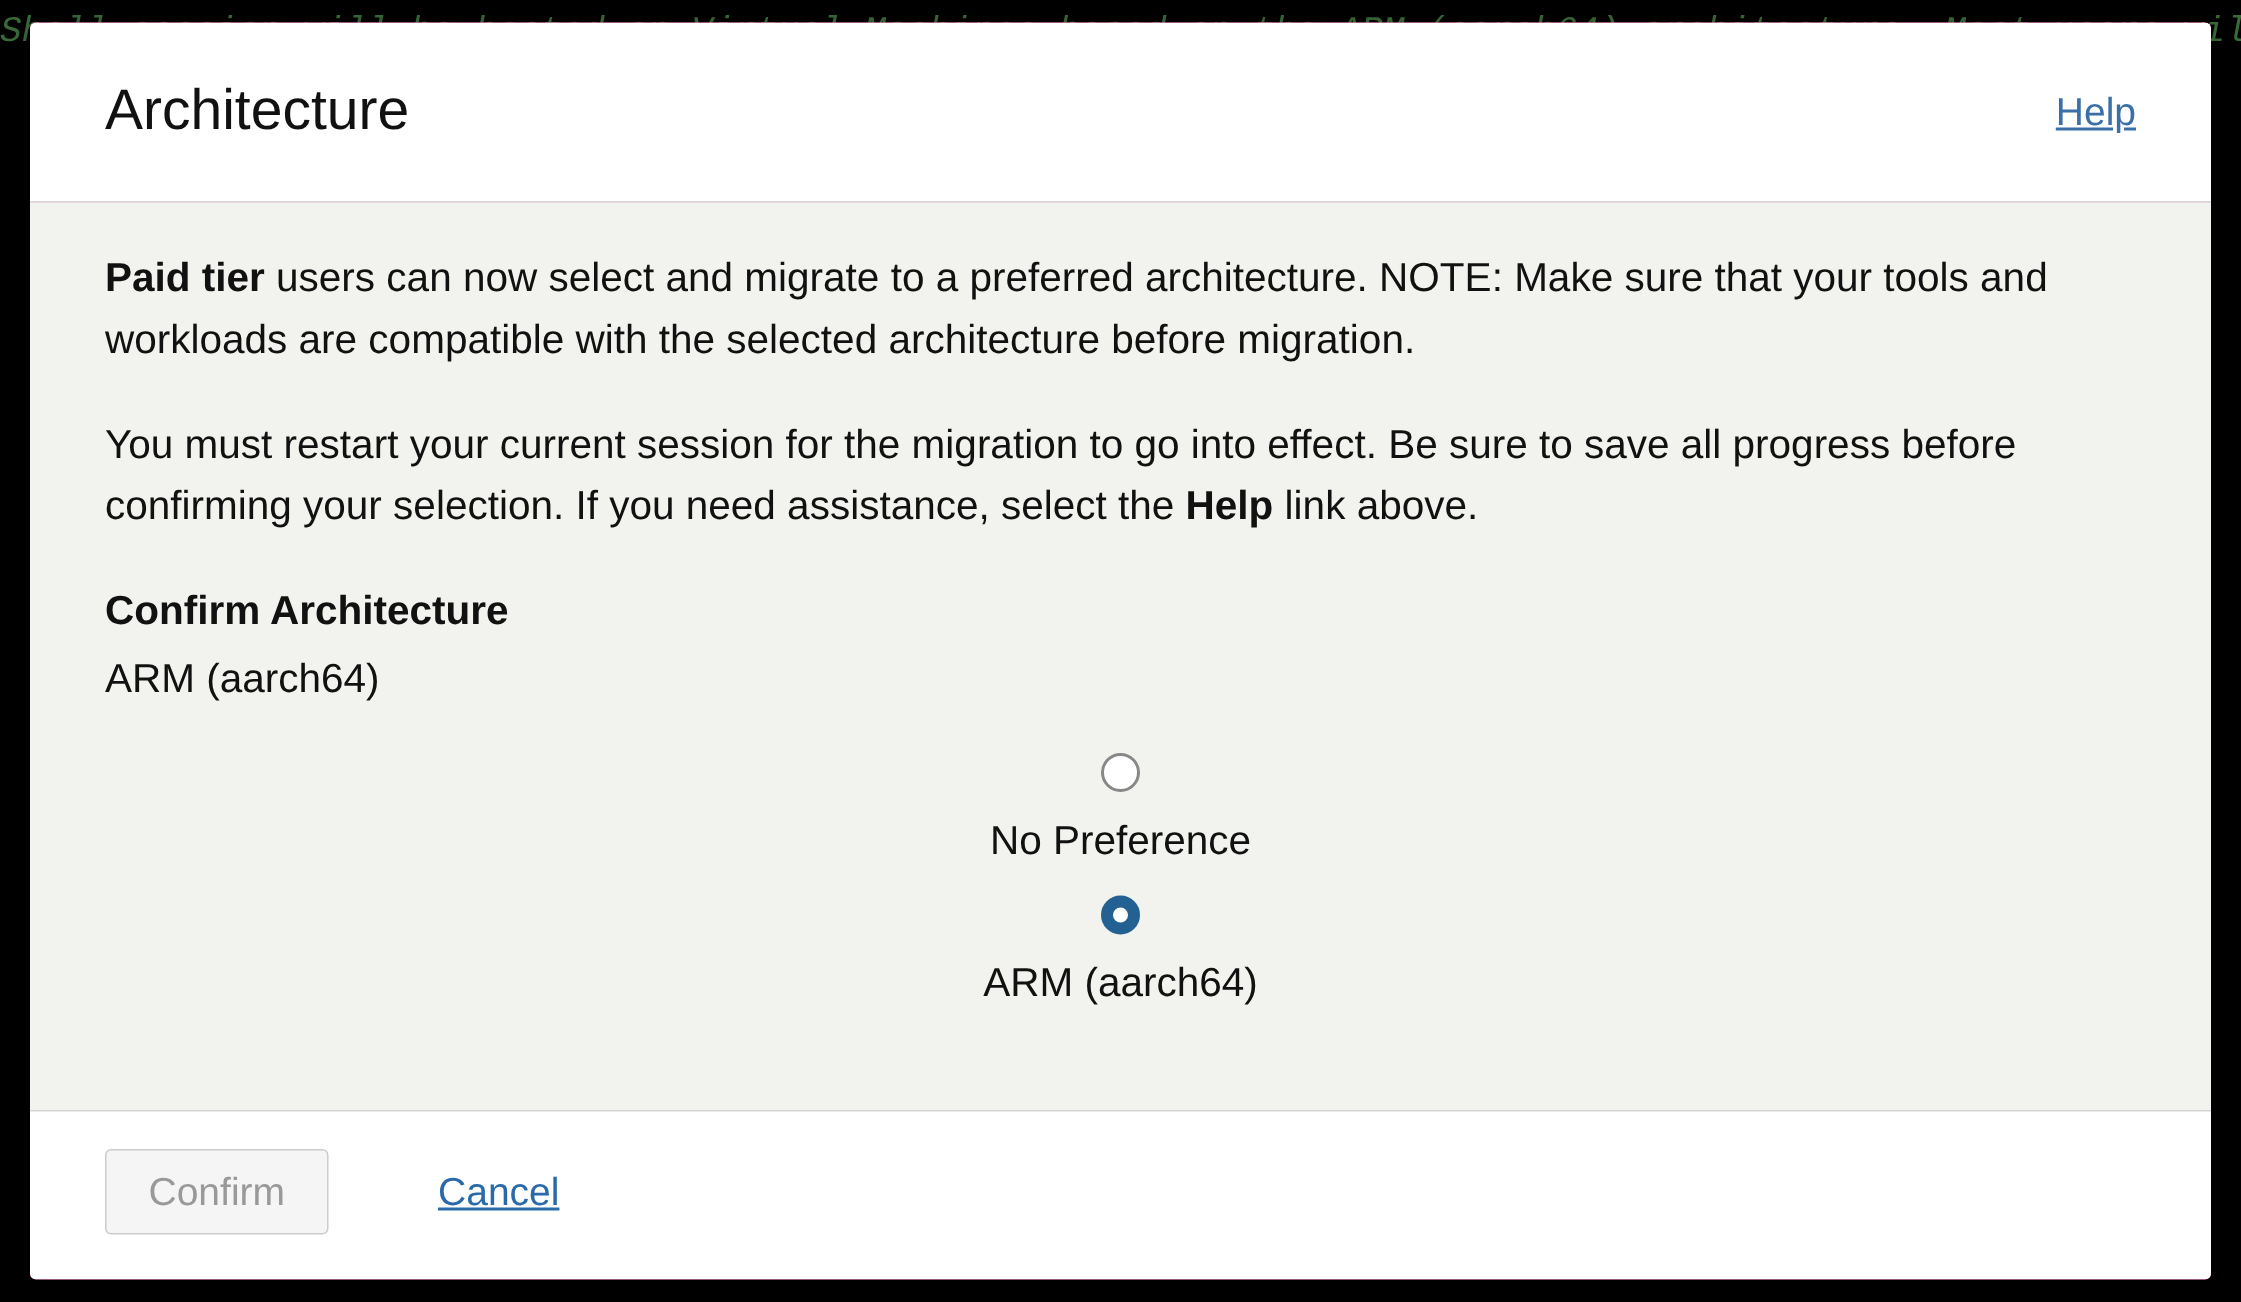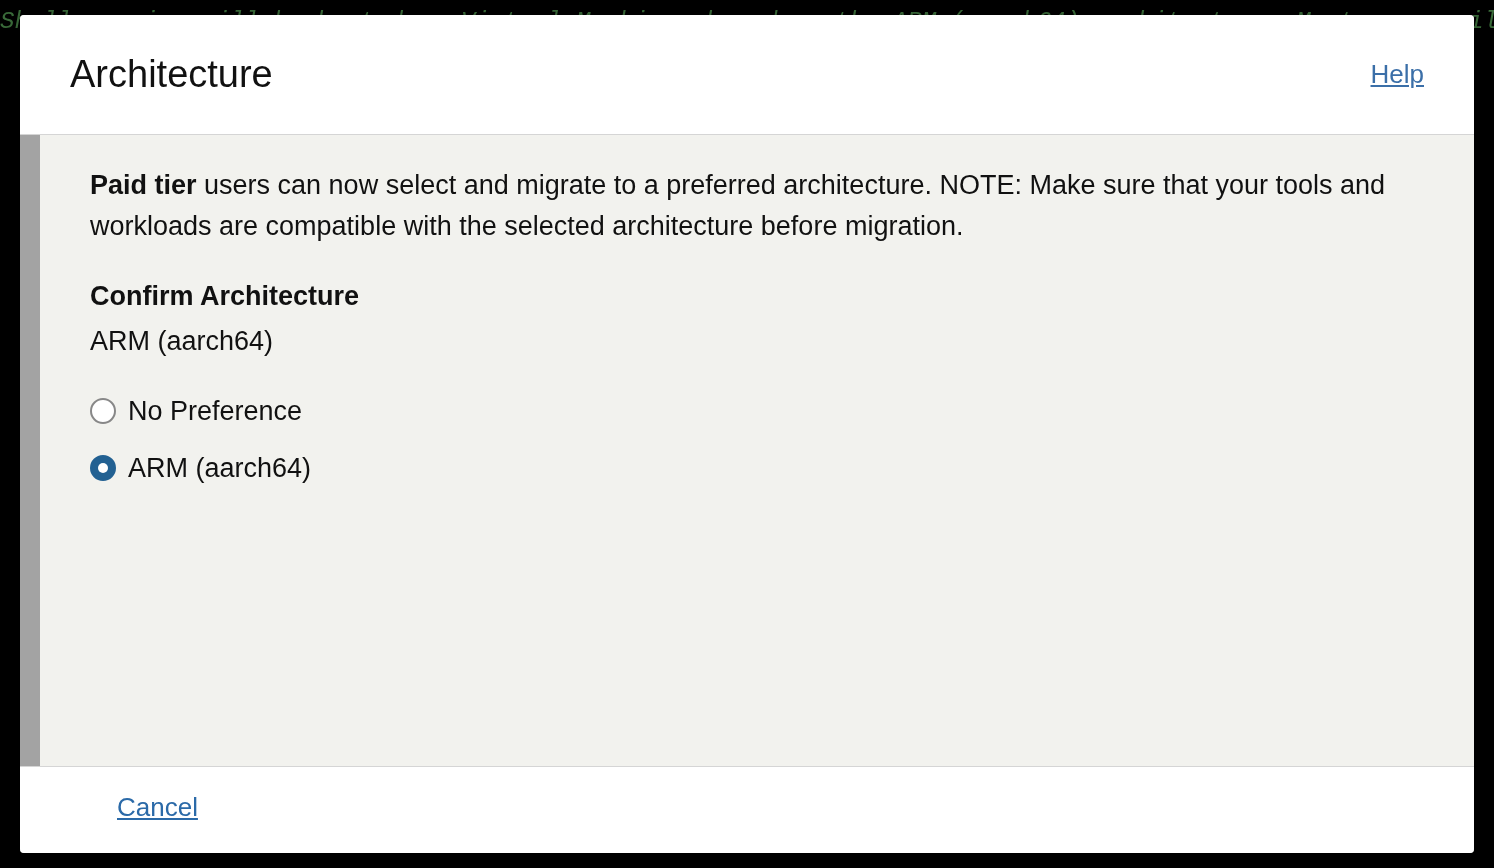--- a/index.html
+++ b/index.html
@@ -30,21 +30,21 @@
       line-height: 1.8;
       white-space: pre;
       overflow: hidden;
     }
     .modal {
       position: absolute;
       top: 15px;
       left: 20px;
       right: 20px;
       bottom: 15px;
-      background: #a3a3a3;
+      background: #ec4899;
       border-radius: 4px;
       box-shadow: 0 4px 20px rgba(0,0,0,0.3);
       display: flex;
       flex-direction: column;
       overflow: hidden;
     }
     .modal-header {
       display: flex;
       justify-content: space-between;
       align-items: center;
@@ -63,21 +63,20 @@
       text-decoration: underline;
       cursor: pointer;
     }
     .modal-body {
       flex: 1;
       padding: 30px 50px 40px 50px;
       background: #f2f2ee;
       font-size: 27px;
       line-height: 1.5;
       color: #111;
-      margin-left: 20px;
     }
     .body-paragraph {
       margin-bottom: 30px;
     }
     .bold {
       font-weight: 700;
     }
     .section-label {
       font-weight: 700;
       margin-top: 20px;
@@ -88,20 +87,21 @@
     }
     .radio-group {
       margin-top: 8px;
     }
     .radio-option {
       display: flex;
       align-items: center;
       gap: 12px;
       margin-bottom: 16px;
       cursor: pointer;
+      flex-direction: column;
     }
     .radio-circle {
       width: 26px;
       height: 26px;
       border: 2px solid #888;
       border-radius: 50%;
       background: #fff;
       display: flex;
       align-items: center;
       justify-content: center;
@@ -158,34 +158,38 @@
 <div class="modal">
   <div class="modal-header">
     <h1 class="modal-title">Architecture</h1>
     <a class="help-link">Help</a>
   </div>
 
   <div class="modal-body">
     <p class="body-paragraph">
       <span class="bold">Paid tier</span><span> users can now select and migrate to a preferred architecture. NOTE: Make sure that your tools and workloads are compatible with the selected architecture before migration.</span>
     </p>
+    <p class="body-paragraph">
+      <span>You must restart your current session for the migration to go into effect. Be sure to save all progress before confirming your selection. If you need assistance, select the </span><span class="bold">Help</span><span> link above.</span>
+    </p>
 
     <div class="section-label">Confirm Architecture</div>
     <div class="current-value">ARM (aarch64)</div>
 
     <div class="radio-group">
       <div class="radio-option">
         <span class="radio-circle"></span>
         <span class="radio-label">No Preference</span>
       </div>
       <div class="radio-option">
         <span class="radio-circle selected">
             <span class="radio-inner"></span>
           </span>
         <span class="radio-label">ARM (aarch64)</span>
       </div>
     </div>
   </div>
 
   <div class="modal-footer">
+    <button class="confirm-button">Confirm</button>
     <a class="cancel-link">Cancel</a>
   </div>
 </div>
 
 </body></html>

